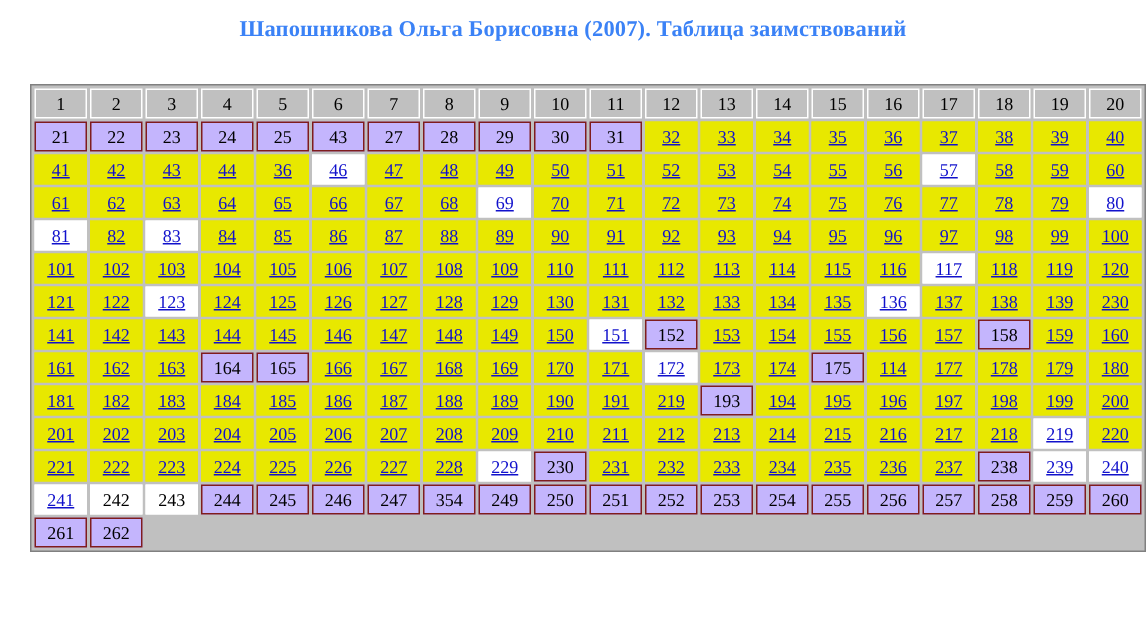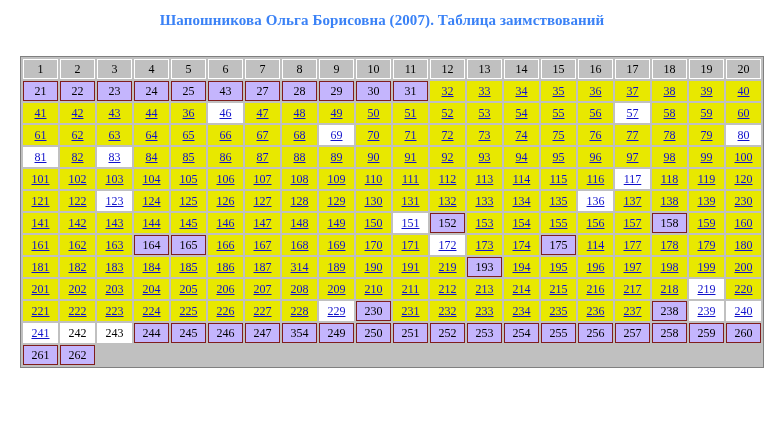--- a/index.html
+++ b/index.html
@@ -282,21 +282,21 @@
           <td class="hl lnk">180</td>
         </tr>
         <tr>
           <td class="hl lnk">181</td>
           <td class="hl lnk">182</td>
           <td class="hl lnk">183</td>
           <td class="hl lnk">184</td>
           <td class="hl lnk">185</td>
           <td class="hl lnk">186</td>
           <td class="hl lnk">187</td>
-          <td class="hl lnk">314</td>
+          <td class="hl lnk">188</td>
           <td class="hl lnk">189</td>
           <td class="hl lnk">190</td>
           <td class="hl lnk">191</td>
           <td class="hl lnk">219</td>
           <td class="plain">193</td>
           <td class="hl lnk">194</td>
           <td class="hl lnk">195</td>
           <td class="hl lnk">196</td>
           <td class="hl lnk">197</td>
           <td class="hl lnk">198</td>

